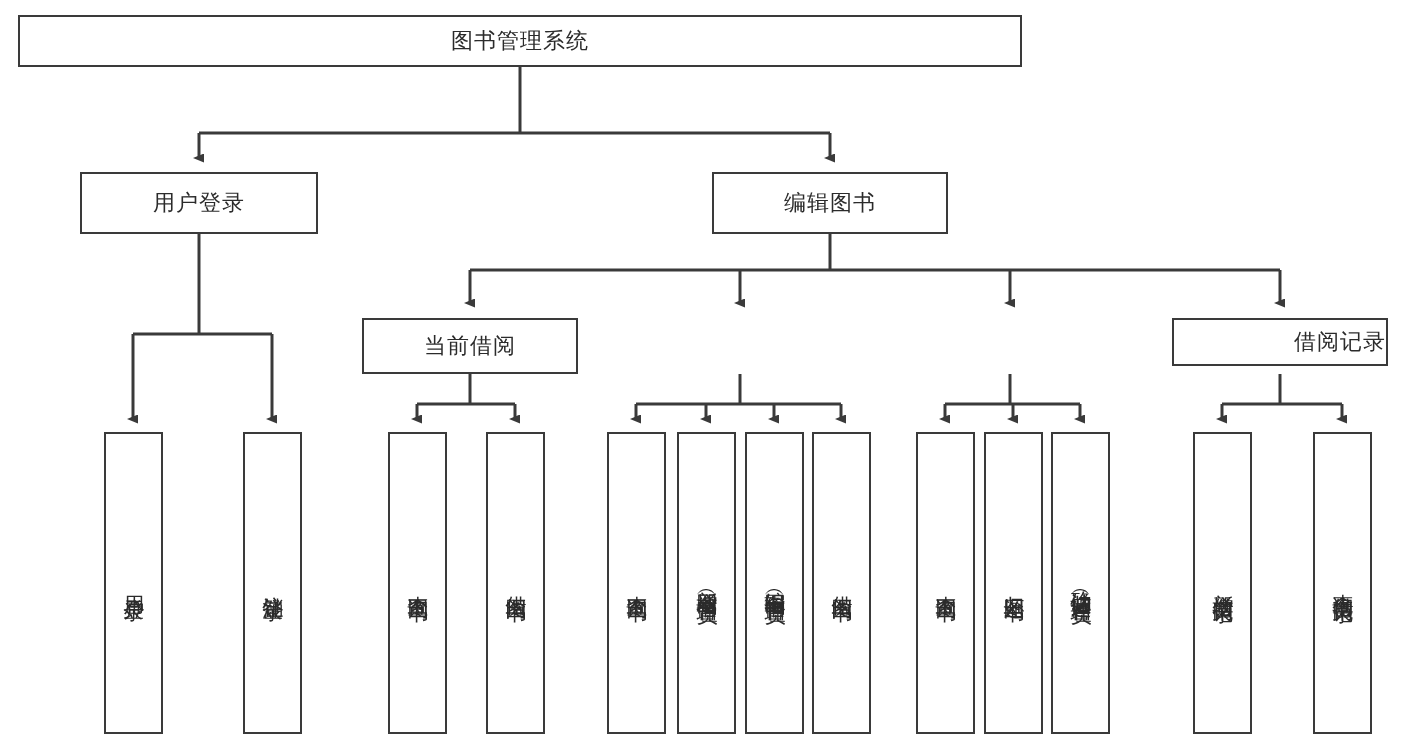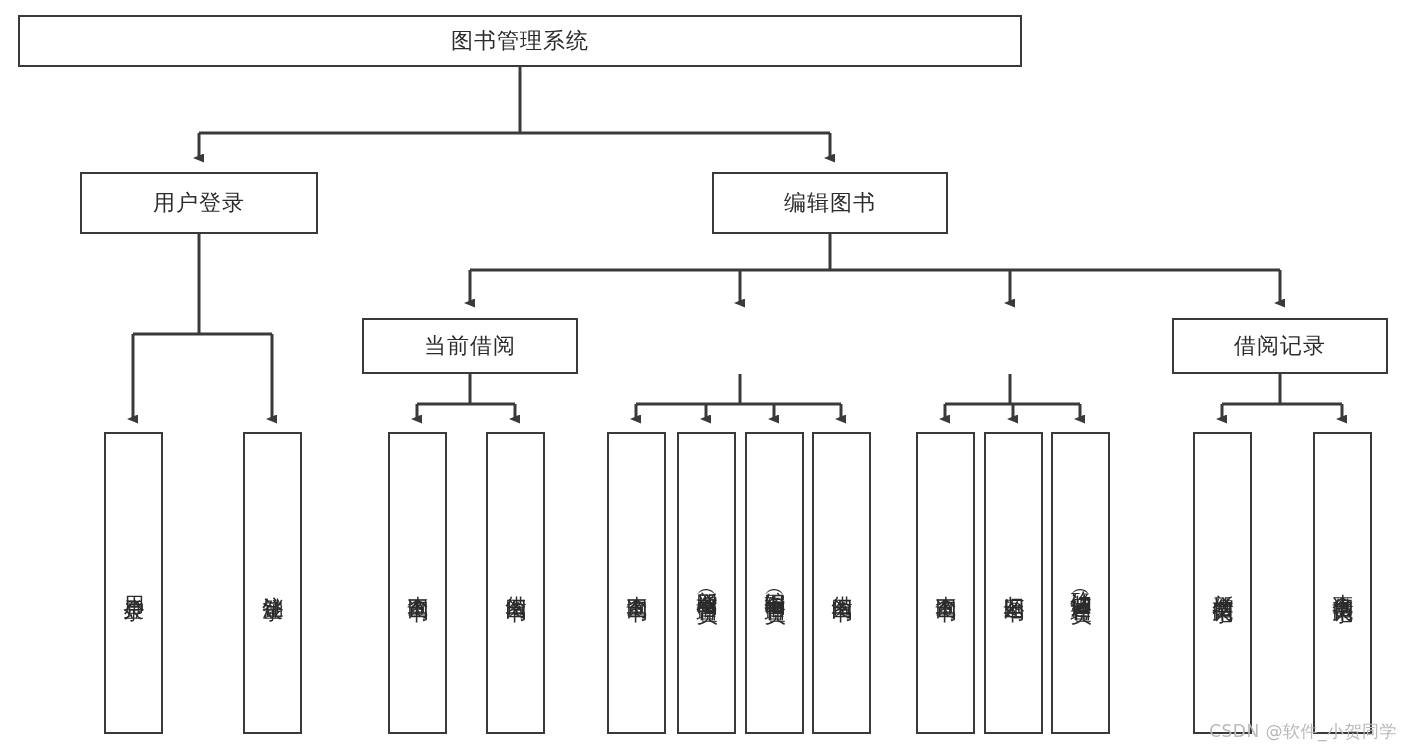--- a/index.html
+++ b/index.html
@@ -125,21 +125,21 @@
   <div class="node horiz" style="left:80px; top:172px; width:238px; height:62px;">
     <span class="htext">用户登录</span>
   </div>
   <div class="node horiz" style="left:712px; top:172px; width:236px; height:62px;">
     <span class="htext">编辑图书</span>
   </div>
 
   <div class="node horiz" style="left:362px; top:318px; width:216px; height:56px;">
     <span class="htext">当前借阅</span>
   </div>
-  <div class="node horiz" style="left:1172px; top:318px; width:216px; height:56px;">
+  <div class="node horiz" style="left:1172px; top:318px; width:216px; height:48px;justify-content:flex-end;">
     <span class="htext">借阅记录</span>
   </div>
 
   <div class="node vert" style="left:104px; top:432px; width:59px; height:302px;">
     <span class="vtext">用户登录</span>
   </div>
   <div class="node vert" style="left:243px; top:432px; width:59px; height:302px;">
     <span class="vtext">注销登录</span>
   </div>
 
@@ -173,15 +173,14 @@
     <span class="vtext">确认归还（管理员）</span>
   </div>
 
   <div class="node vert" style="left:1193px; top:432px; width:59px; height:302px;">
     <span class="vtext">新增借阅记录</span>
   </div>
   <div class="node vert" style="left:1313px; top:432px; width:59px; height:302px;">
     <span class="vtext">查询借阅记录</span>
   </div>
 
-  <div id="watermark">CSDN @软件_小贺同学</div>
 
 </div>
 
 </body></html>

